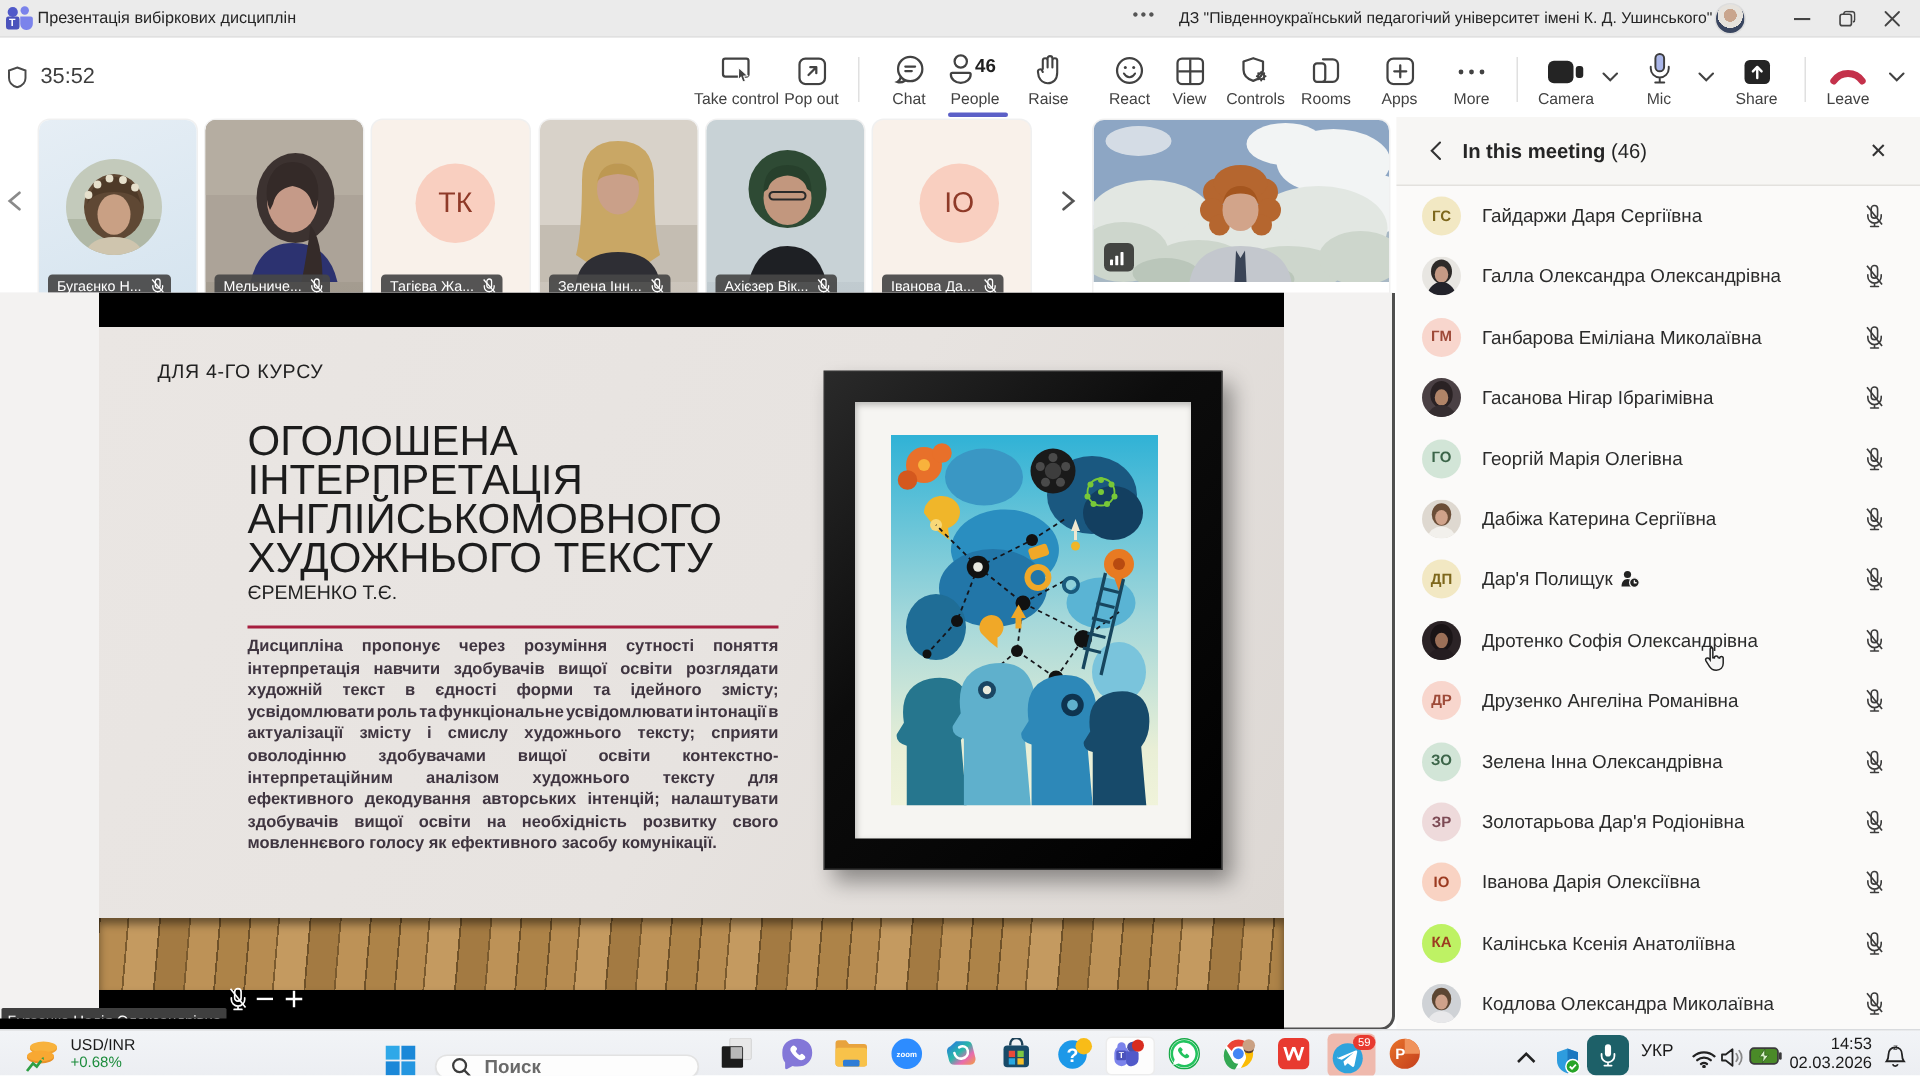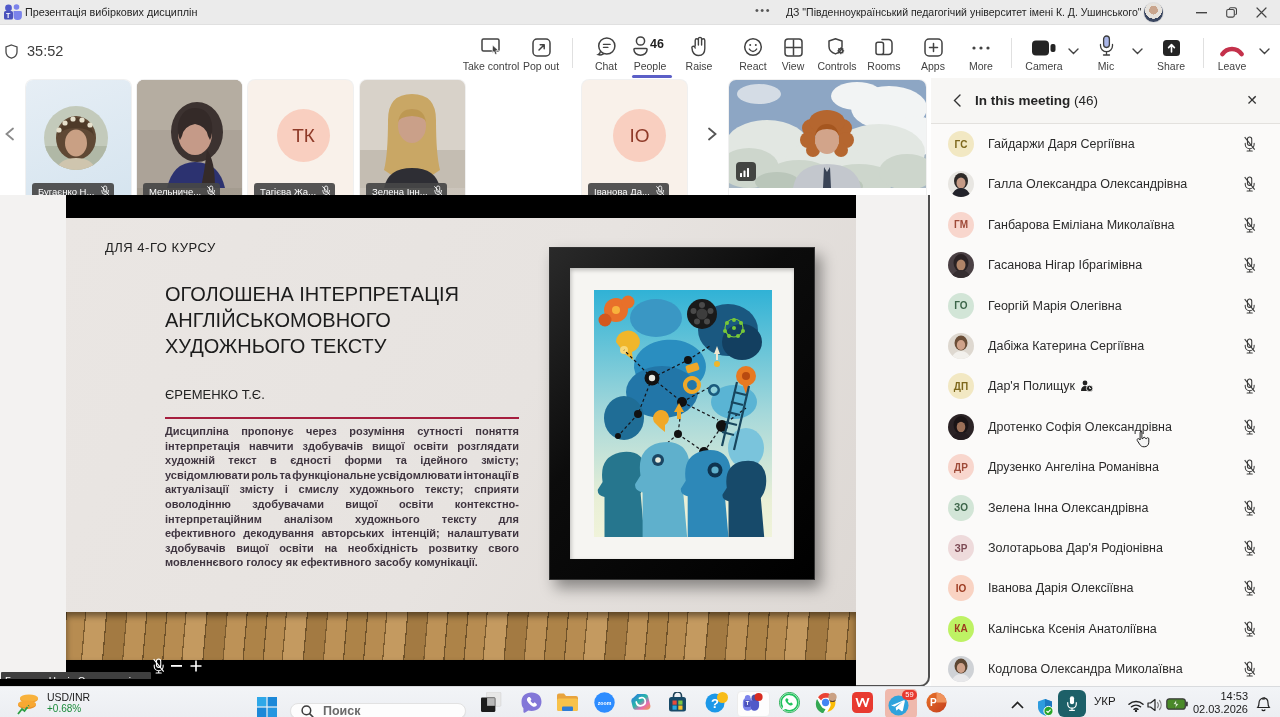--- a/index.html
+++ b/index.html
@@ -36,21 +36,21 @@
 #artframe { position:absolute; left:483px; top:29px; width:266px; height:333px;
   background:linear-gradient(135deg,#2a2a2a,#0c0c0c 40%,#000);
   box-shadow:6px 8px 14px rgba(0,0,0,0.4), inset 0 0 0 1px #333; }
 #artmat { position:absolute; left:21px; top:21px; right:21px; bottom:21px; background:#f6f5f2; box-shadow:inset 1px 2px 4px rgba(0,0,0,0.25); }
 #art { position:absolute; left:24px; top:22px; width:178px; height:247px; }
 #leftcol { position:absolute; left:0; top:0; width:66px; height:485px; background:#f3f2f1; }
 #namepill { position:absolute; left:1px; top:461px; width:150px; height:19px; background:#3f3f3f; color:#fff; font-size:10px; display:flex; align-items:center; padding:0 4px; border-radius:1px; white-space:nowrap; overflow:hidden;margin-top:16px; }
 
 
 #slide .kicker { position:absolute; left:39px; top:22px; font-size:13px; color:#222; letter-spacing:0.5px; }
-#slide .title { position:absolute; left:99px; top:63px; width:330px; font-size:20px; line-height:26px; color:#1c1c1c; letter-spacing:0px; }
+#slide .title { position:absolute; left:99px; top:63px; width:330px; font-size:28px; line-height:26px; color:#1c1c1c; letter-spacing:0px; }
 #slide .author { position:absolute; left:99px; top:169px; font-size:13px; color:#222; }
 #slide .redline { position:absolute; left:99px; top:199px; width:354px; height:2px; background:#a61e3e; }
 #slide .para { position:absolute; left:99px; top:207px; width:354px; font-size:11px; color:#3f3540; font-weight:bold; }
 #slide .pl { display:flex; justify-content:space-between; height:14.6px; white-space:nowrap; }
 #slide .pl.last { justify-content:flex-start;text-align:right; }
 
 
 #panel { position:absolute; left:931px; top:78px; width:349px; height:609px; background:#fbfaf9; }
 #panelhead { position:absolute; left:0; top:0; width:100%; height:46px; background:#f7f6f4; border-bottom:1px solid #e3e1de; }
 #panelhead .ti { position:absolute; left:44px; top:15px; font-size:13.5px; color:#252525; font-weight:bold; }
@@ -332,20 +332,35 @@
           <path d="M38 42 q2 -13 14 -13 q12 0 14 13 q-1 -5 -14 -6 q-13 1 -14 6z" fill="#bd9852"></path>
           <path d="M24 108 q4 -20 28 -20 q24 0 28 20z" fill="#2e2e34"></path>
         </svg>
       <div class="pill">Зелена Інн...&nbsp;&nbsp;<svg width="10" height="12" viewBox="0 0 14 16">
             <rect x="5" y="1" width="4.4" height="8.5" rx="2.2" fill="none" stroke="#fff" stroke-width="1.2"></rect>
             <path d="M2.6 7.2 v1 a4.6 4.6 0 0 0 9.2 0 v-1 M7.2 13 V15 M4.6 15 h5.2" fill="none" stroke="#fff" stroke-width="1.2" stroke-linecap="round"></path>
             <path d="M2 1.5 L12.5 13.5" stroke="#fff" stroke-width="1.3"></path>
           </svg></div>
     </div>
 
+    <div class="tile" style="left:471px;background:linear-gradient(#ccd6da,#bfc9ce);">
+      <svg class="abs" style="left:0;top:0" width="105" height="108" viewBox="0 0 105 108">
+          <rect width="105" height="108" fill="#c8d2d6"></rect>
+          <circle cx="54" cy="46" r="26" fill="#2e4a34"></circle>
+          <ellipse cx="54" cy="52" rx="16" ry="18" fill="#c2977e"></ellipse>
+          <path d="M38 48 q0 -18 16 -18 q16 0 16 18 l-3 -2 q-2 -8 -13 -9 q-11 1 -13 9z" fill="#27402c"></path>
+          <rect x="42" y="48" width="24" height="5" rx="2.5" fill="none" stroke="#2a2a2a" stroke-width="1.4"></rect>
+          <path d="M28 108 q6 -24 26 -24 q20 0 26 24z" fill="#1e2024"></path>
+        </svg>
+      <div class="pill">Ахієзер Вік...&nbsp;&nbsp;<svg width="10" height="12" viewBox="0 0 14 16">
+            <rect x="5" y="1" width="4.4" height="8.5" rx="2.2" fill="none" stroke="#fff" stroke-width="1.2"></rect>
+            <path d="M2.6 7.2 v1 a4.6 4.6 0 0 0 9.2 0 v-1 M7.2 13 V15 M4.6 15 h5.2" fill="none" stroke="#fff" stroke-width="1.2" stroke-linecap="round"></path>
+            <path d="M2 1.5 L12.5 13.5" stroke="#fff" stroke-width="1.3"></path>
+          </svg></div>
+    </div>
 
     <div class="tile" style="left:582px;background:#f9f1ea;">
       <div class="avc" style="left:31px;top:29px;width:53px;height:53px;background:#f9cfc0;color:#8f3a28;font-size:19px;font-weight:normal;">ІО</div>
       <div class="pill">Іванова Да...&nbsp;&nbsp;<svg width="10" height="12" viewBox="0 0 14 16">
             <rect x="5" y="1" width="4.4" height="8.5" rx="2.2" fill="none" stroke="#fff" stroke-width="1.2"></rect>
             <path d="M2.6 7.2 v1 a4.6 4.6 0 0 0 9.2 0 v-1 M7.2 13 V15 M4.6 15 h5.2" fill="none" stroke="#fff" stroke-width="1.2" stroke-linecap="round"></path>
             <path d="M2 1.5 L12.5 13.5" stroke="#fff" stroke-width="1.3"></path>
           </svg></div>
     </div>
 

